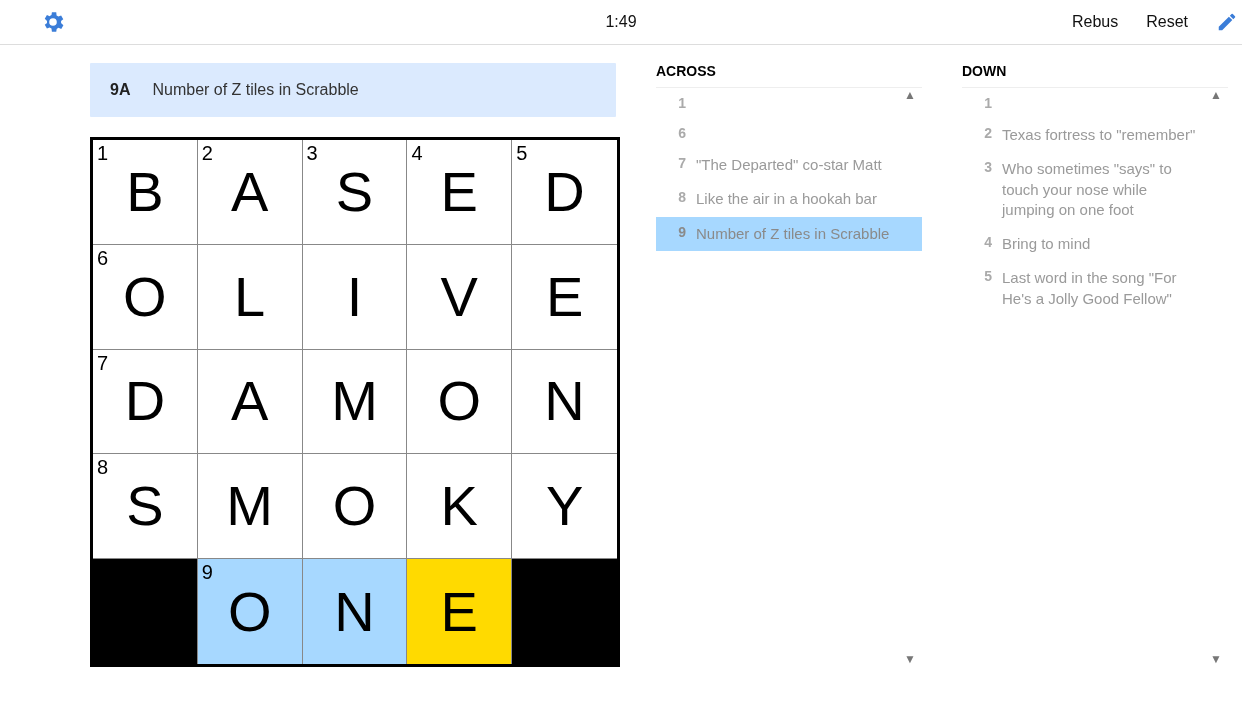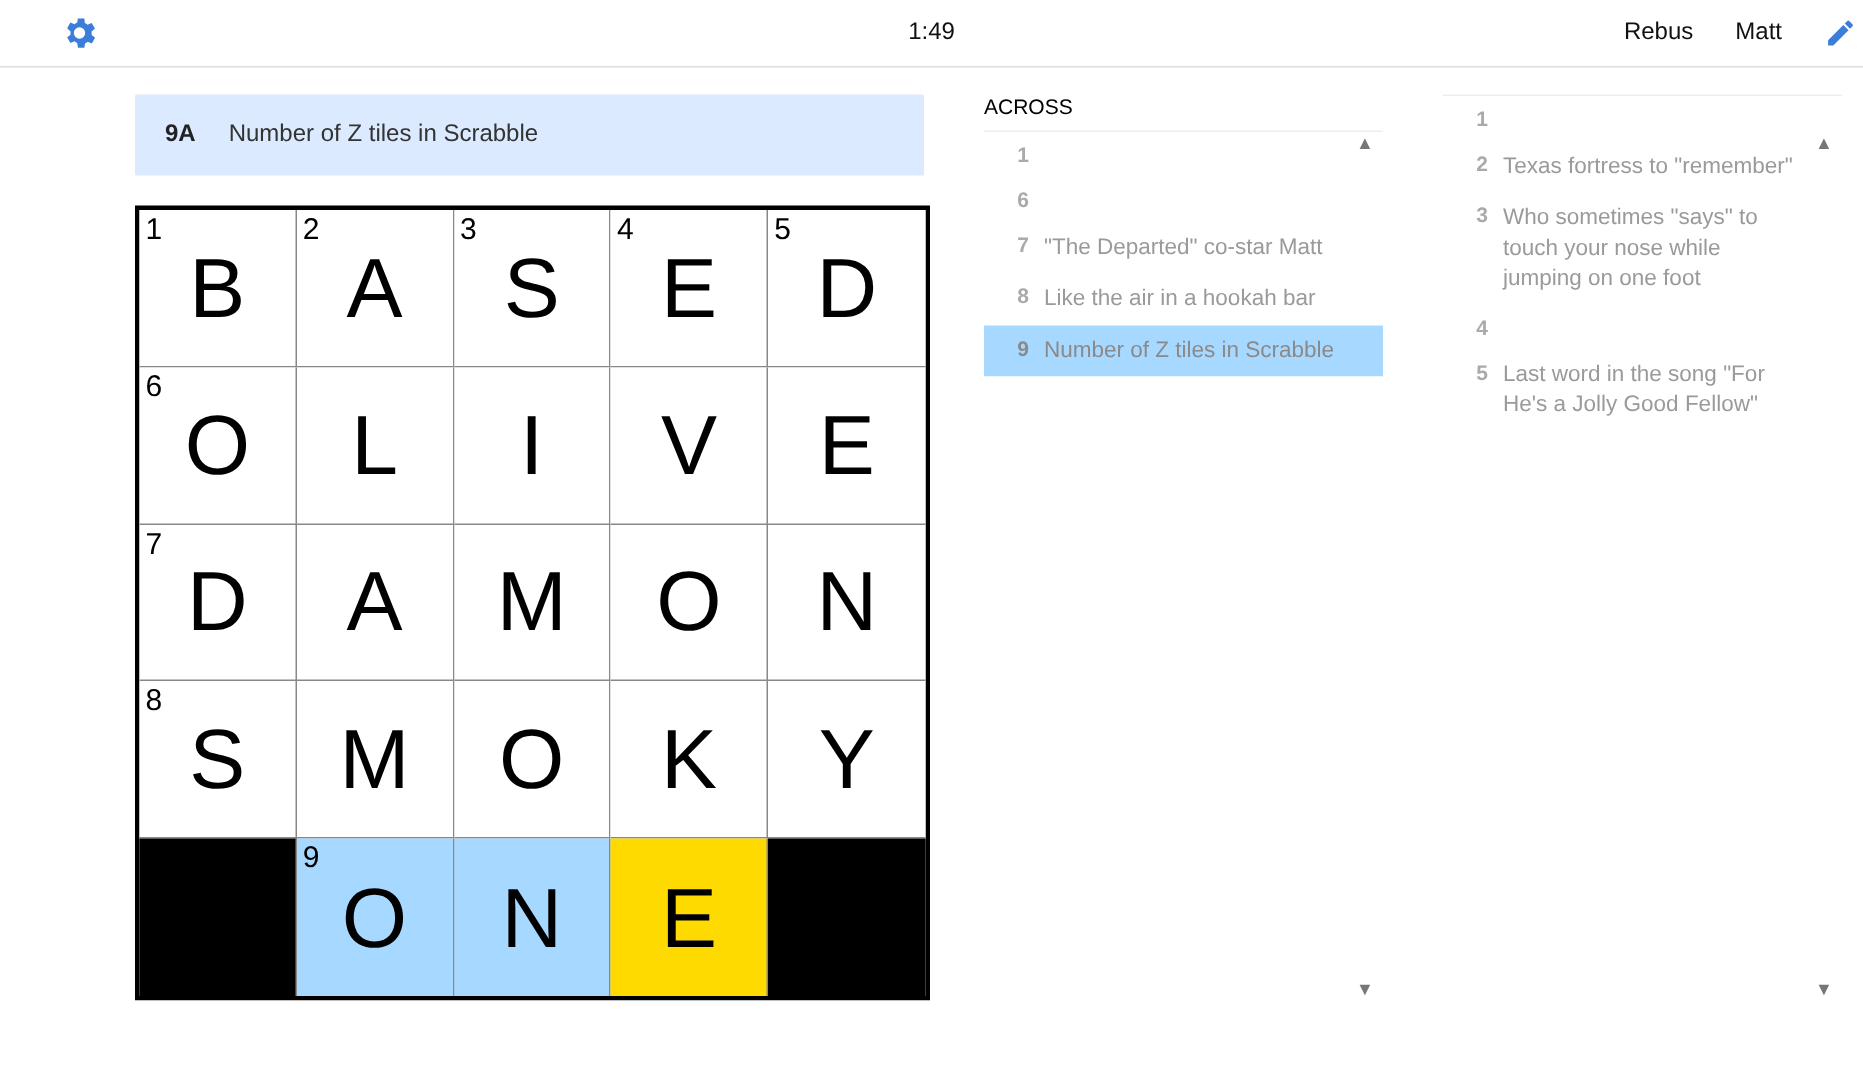--- a/index.html
+++ b/index.html
@@ -30,21 +30,21 @@
   .grid-row:last-child .cell { border-bottom:none; }
   .cell:last-child { border-right:none; }
   .cell.black { background:#000; }
   .cell.sel   { background:#a7d8ff; }
   .cell.cur   { background:#ffda00; }
   .cell .num { position:absolute; top:2px; left:4px; font-size:20px;
     color:#000; }
   .cell .letter { font-size:56px; font-weight:400; color:#000; line-height:1; }
 
   .list-col { width:266px; position:relative; }
-  .list-title { font-weight:400; font-size:14px; color:#000; padding:0 0 8px 0; }
+  .list-title { font-weight:700; font-size:14px; color:#000; padding:0 0 8px 0; }
   .clue-list { border-top:1px solid #eee; max-height:560px; overflow:hidden; }
   .clue-item { display:flex; align-items:flex-start; gap:10px;
     padding:7px 28px 7px 8px; cursor:pointer; position:relative; }
   .clue-item .n { width:22px; text-align:right; font-weight:700; color:#aaa; flex:none; font-size:14px; }
   .clue-item .t { color:#9a9a9a; font-size:15px; line-height:1.35; flex:1; }
   .clue-item.active { background:#a7d8ff; }
   .clue-item.active .n, .clue-item.active .t { color:#8a8a8a; }
   .clue-item.marked::before { content:""; position:absolute; left:-6px; top:0; bottom:0;
     width:6px; background:#a7d8ff; }
   .scroll-btn { position:absolute; right:4px; width:16px; height:16px;
@@ -60,21 +60,21 @@
   <div class="toolbar-left">
     <span class="icon-btn">
       <svg width="26" height="26" viewBox="0 0 24 24" fill="#3b7dd8">
         <path d="M19.4 13a7.5 7.5 0 0 0 .1-1 7.5 7.5 0 0 0-.1-1l2.1-1.6-2-3.5-2.5 1a7.5 7.5 0 0 0-1.7-1L15 3h-4l-.4 2.6a7.5 7.5 0 0 0-1.7 1l-2.5-1-2 3.5L6.5 11a7.5 7.5 0 0 0 0 2l-2.1 1.6 2 3.5 2.5-1a7.5 7.5 0 0 0 1.7 1L11 21h4l.4-2.6a7.5 7.5 0 0 0 1.7-1l2.5 1 2-3.5Zm-7.4 2.5A3.5 3.5 0 1 1 15.5 12 3.5 3.5 0 0 1 12 15.5Z"></path>
       </svg>
     </span>
   </div>
   <div class="timer">1:49</div>
   <div class="toolbar-right">
     <span class="text-btn">Rebus</span>
-    <span class="text-btn">Matt</span>
+    <span class="text-btn">Reset</span>
     <span class="icon-btn">
       <svg width="22" height="22" viewBox="0 0 24 24" fill="#3b7dd8">
         <path d="M3 17.25V21h3.75L17.81 9.94l-3.75-3.75L3 17.25zM20.71 7.04a1 1 0 0 0 0-1.41l-2.34-2.34a1 1 0 0 0-1.41 0l-1.83 1.83 3.75 3.75 1.83-1.83z"></path>
       </svg>
     </span>
   </div>
 </div>
 
 <div class="main">
   <div class="left-col">
@@ -196,34 +196,36 @@
         <div class="clue-item active">
           <span class="n">9</span>
           <span class="t">Number of Z tiles in Scrabble</span>
         </div>
       </div>
     <span class="scroll-btn scroll-up">▲</span>
     <span class="scroll-btn scroll-down">▼</span>
   </div>
 
   <div class="list-col">
+    <div class="list-title">DOWN</div>
     <div class="clue-list" id="down-list">
         <div class="clue-item">
           <span class="n">1</span>
         </div>
         <div class="clue-item">
           <span class="n">2</span>
           <span class="t">Texas fortress to "remember"</span>
         </div>
         <div class="clue-item">
           <span class="n">3</span>
           <span class="t">Who sometimes "says" to touch your nose while jumping on one foot</span>
         </div>
         <div class="clue-item marked">
           <span class="n">4</span>
+          <span class="t">Bring to mind</span>
         </div>
         <div class="clue-item">
           <span class="n">5</span>
           <span class="t">Last word in the song "For He's a Jolly Good Fellow"</span>
         </div>
       </div>
     <span class="scroll-btn scroll-up">▲</span>
     <span class="scroll-btn scroll-down">▼</span>
   </div>
 </div>

